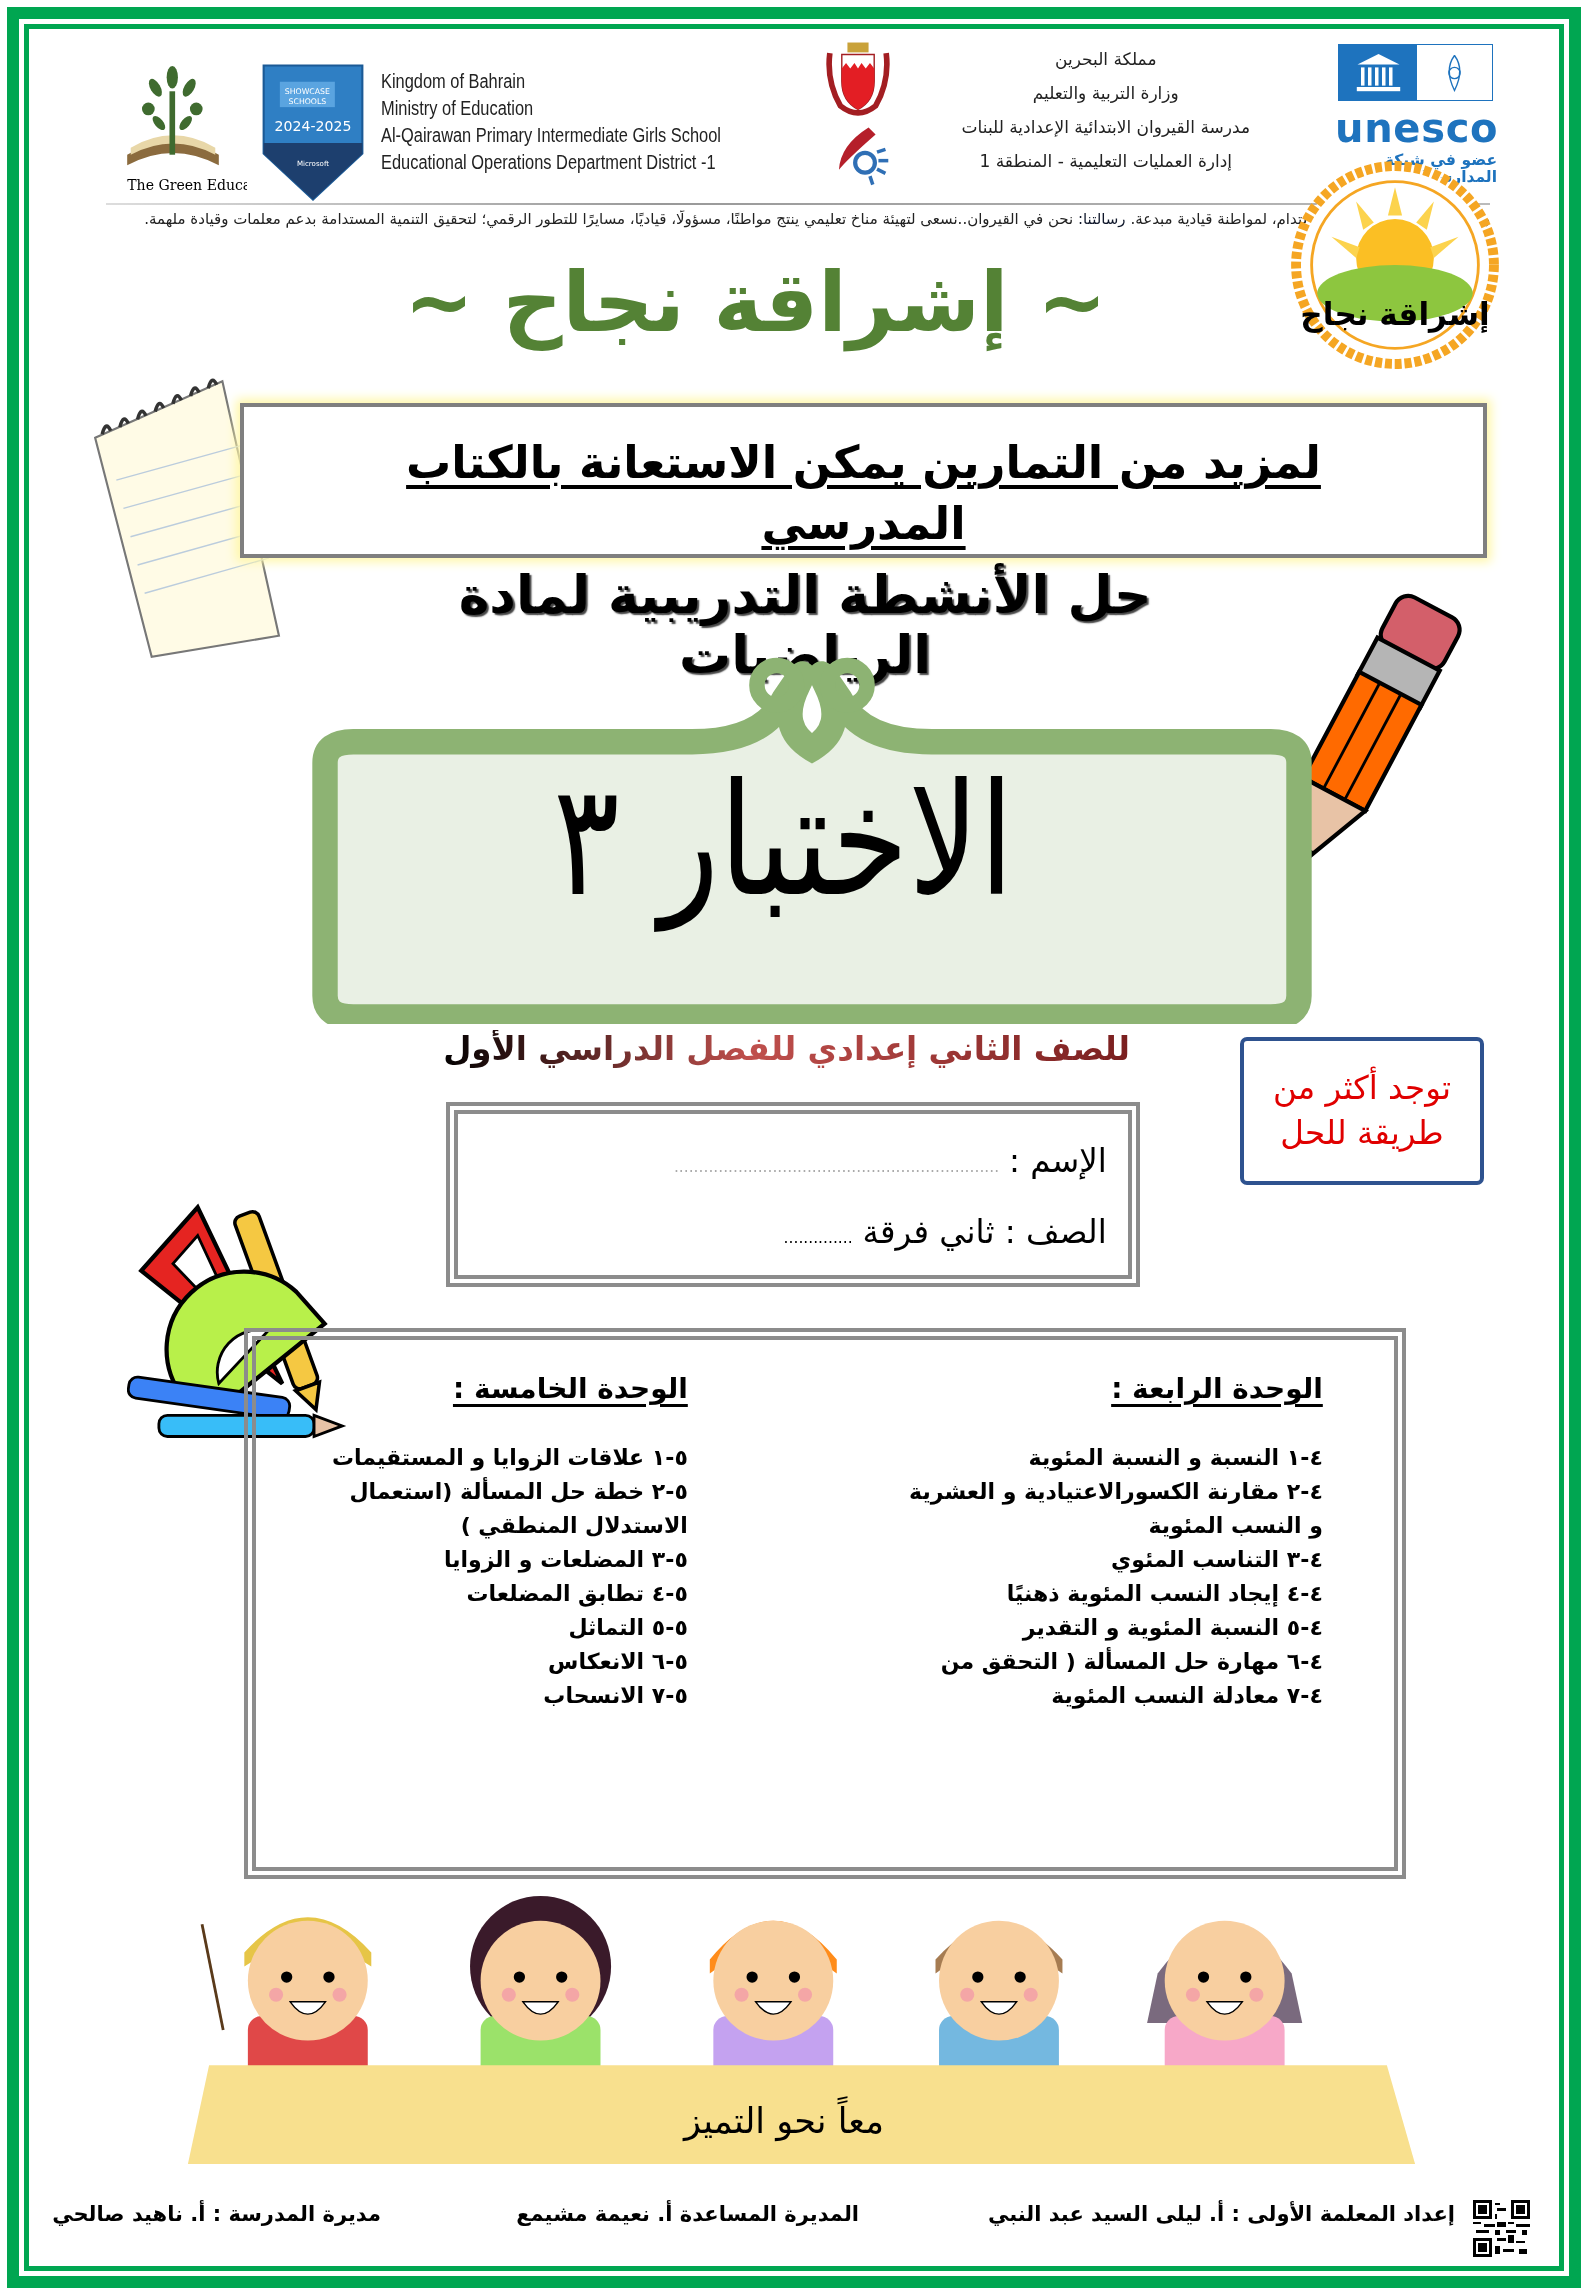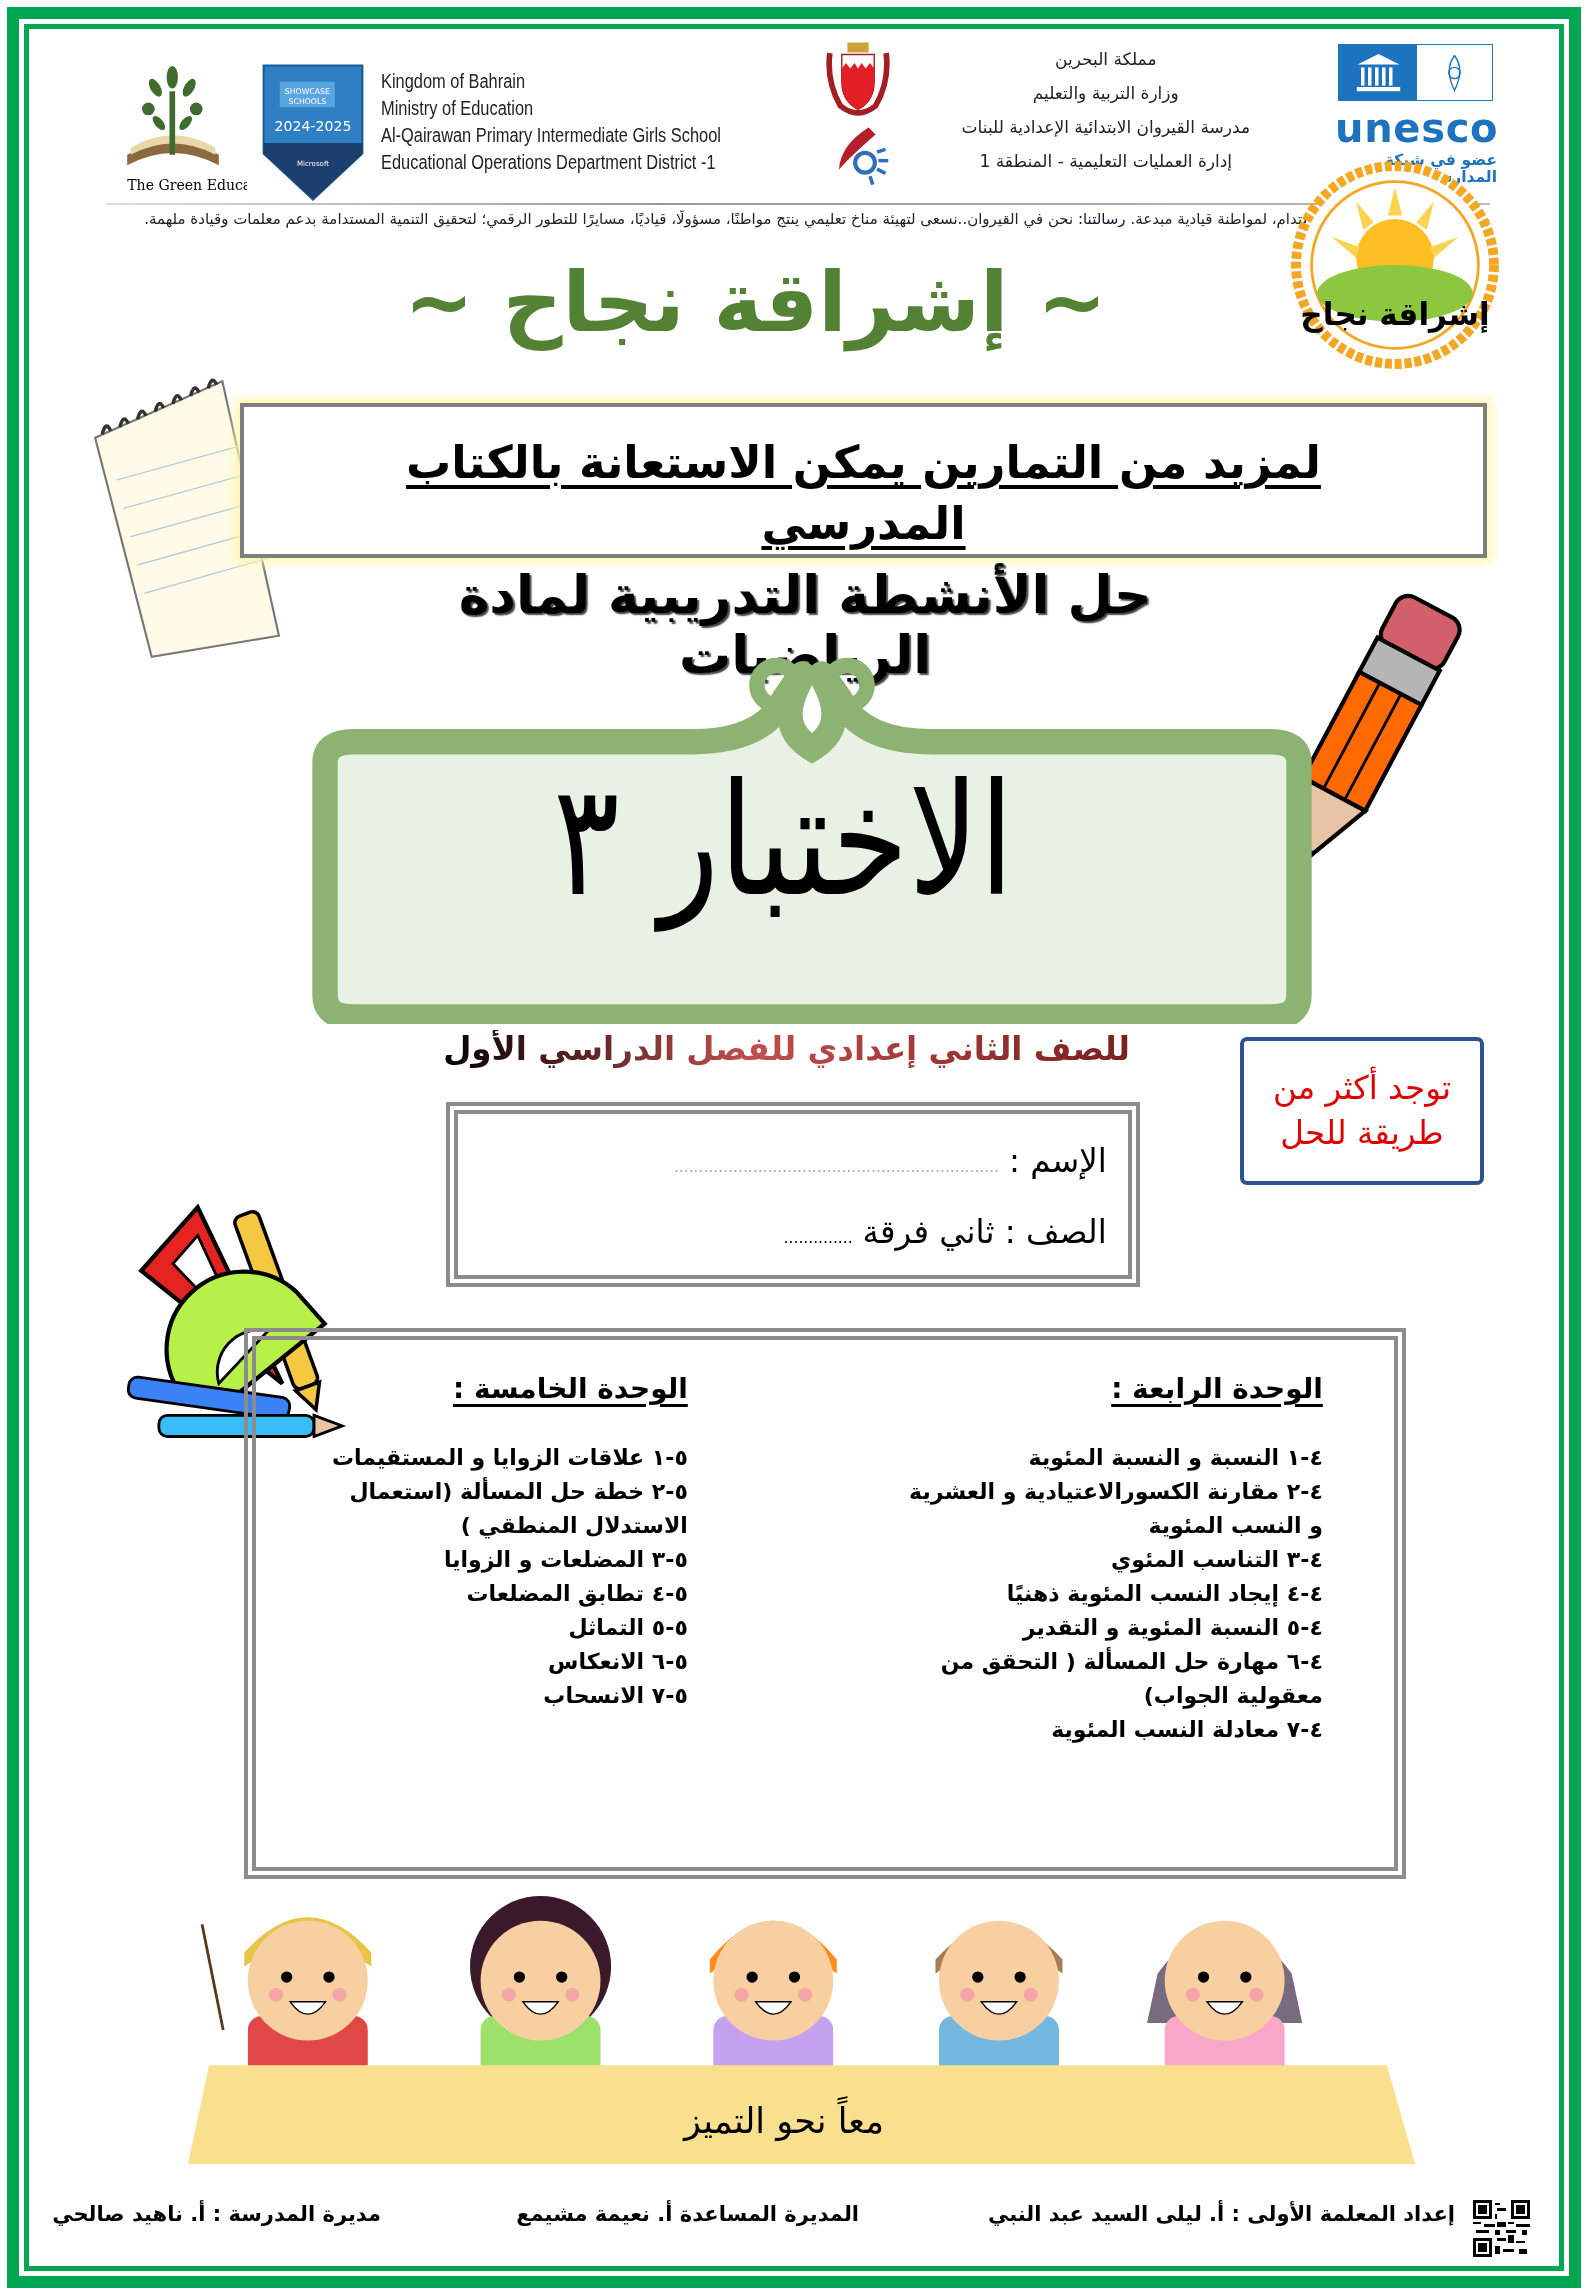--- a/index.html
+++ b/index.html
@@ -274,21 +274,20 @@
   <div class="units-inner">
     <div class="unit u4">
       <div class="unit-heading">الوحدة الرابعة :</div>
       <div class="unit-item">٤-١ النسبة و النسبة المئوية</div>
       <div class="unit-item">٤-٢ مقارنة الكسورالاعتيادية و العشرية</div>
       <div class="unit-item">و النسب المئوية</div>
       <div class="unit-item">٤-٣ التناسب المئوي</div>
       <div class="unit-item">٤-٤ إيجاد النسب المئوية ذهنيًا</div>
       <div class="unit-item">٤-٥ النسبة المئوية و التقدير</div>
       <div class="unit-item">٤-٦ مهارة حل المسألة ( التحقق من</div>
-      <div class="unit-item">معقولية الجواب)</div>
       <div class="unit-item">٤-٧ معادلة النسب المئوية</div>
     </div>
     <div class="unit u5">
       <div class="unit-heading">الوحدة الخامسة :</div>
       <div class="unit-item">٥-١ علاقات الزوايا و المستقيمات</div>
       <div class="unit-item">٥-٢ خطة حل المسألة (استعمال</div>
       <div class="unit-item">الاستدلال المنطقي )</div>
       <div class="unit-item">٥-٣ المضلعات و الزوايا</div>
       <div class="unit-item">٥-٤ تطابق المضلعات</div>
       <div class="unit-item">٥-٥ التماثل</div>

